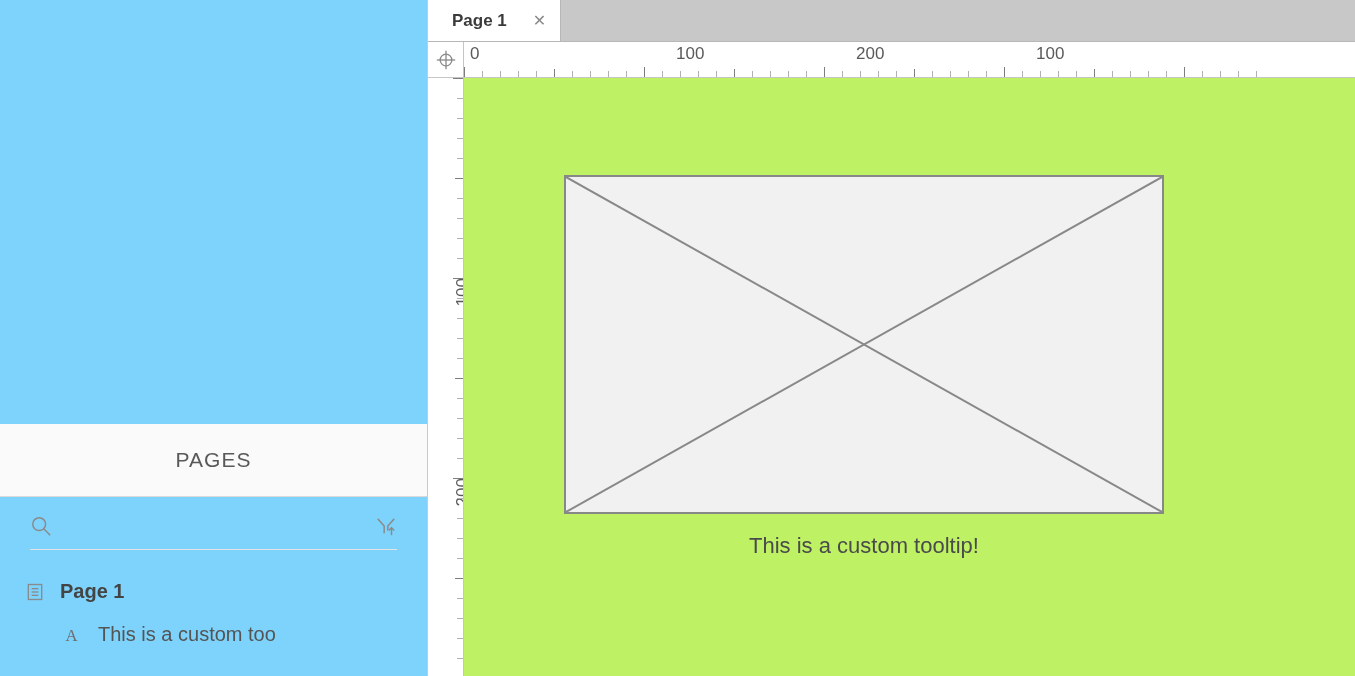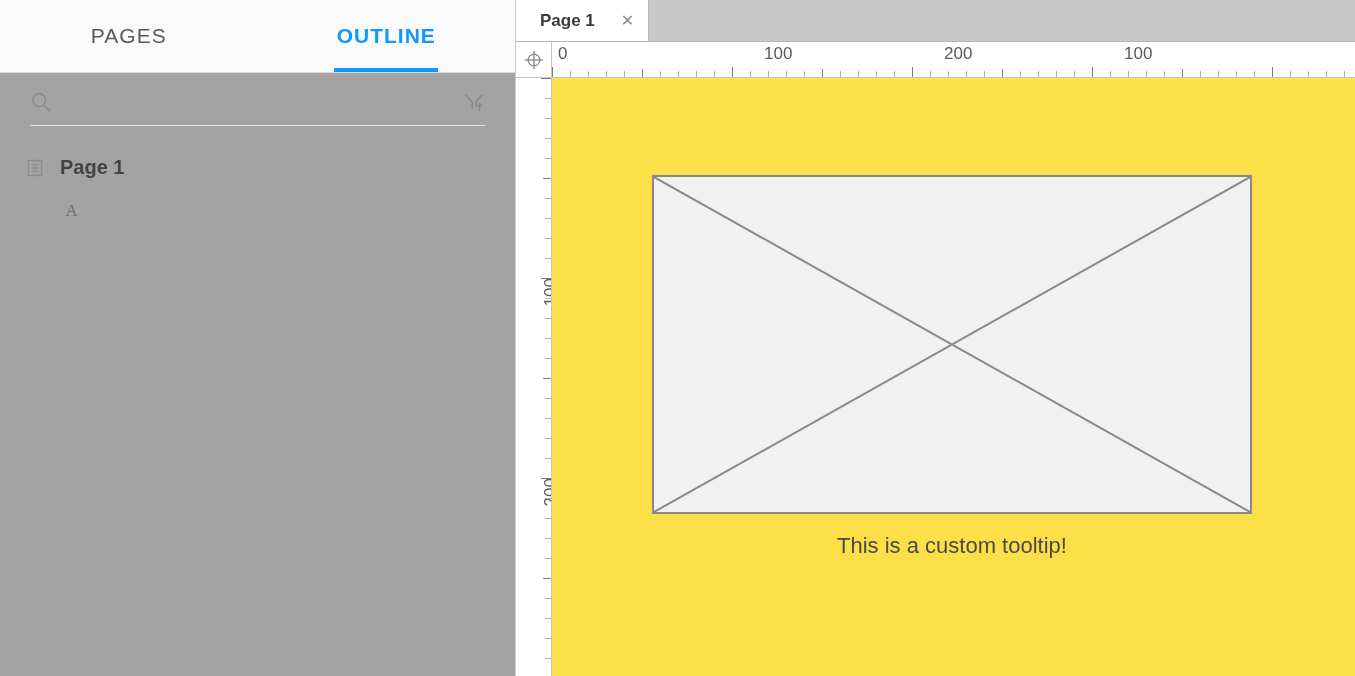--- a/index.html
+++ b/index.html
@@ -12,26 +12,27 @@
     overflow: hidden;
   }
   .app {
     display: flex;
     width: 100%;
     height: 100%;
   }
 
   
   .sidebar {
-    width: 516px;
+    width: 428px;
     height: 100%;
     border-right: 1px solid #c9c9c9;
     display: flex;
     flex-direction: column;
-    background: #a3a3a3;
+    background: #7dd3fc;
+    justify-content: flex-end;
   }
   .sidebar-tabs {
     display: flex;
     height: 73px;
     border-bottom: 1px solid #d9d9d9;
     background: #fafafa;
   }
   .sidebar-tab {
     flex: 1;
     display: flex;
@@ -165,21 +166,21 @@
     width: 40px;
     text-align: right;
   }
   .tick-major-v { position: absolute; right: 0; height: 1px; width: 10px; background: #7d7d7d; }
   .tick-minor-v { position: absolute; right: 0; height: 1px; width: 6px; background: #b0b0b0; }
 
   
   .canvas {
     position: absolute;
     top: 78px; left: 36px; right: 0; bottom: 0;
-    background: #fde047;
+    background: #bef264;
   }
   .placeholder-box {
     position: absolute;
     top: 97px; left: 100px;
     width: 600px; height: 339px;
     background: #f1f1f1;
     border: 2px solid #888888;
   }
   .placeholder-box svg { width: 100%; height: 100%; }
   .tooltip-text {
@@ -194,23 +195,20 @@
 </style>
 </head>
 <body>
 
 <div class="app">
 
   <aside class="sidebar">
     <div class="sidebar-tabs">
       <div class="sidebar-tab">
         <span>PAGES</span>
-      </div>
-      <div class="sidebar-tab active">
-        <span>OUTLINE</span>
       </div>
     </div>
 
     <div class="search-row">
       <span class="node-icon">
         <svg viewBox="0 0 24 24" width="24" height="24" class="icon-stroke">
           <circle cx="10" cy="10" r="7"></circle>
           <line x1="15" y1="15" x2="22" y2="22"></line>
         </svg>
       </span>
@@ -237,20 +235,21 @@
         </span>
         <span class="label">Page 1</span>
       </div>
 
       <div class="tree-row level2">
         <span class="node-icon">
           <svg viewBox="0 0 24 24" width="20" height="20">
             <text x="3" y="19" font-family="Georgia, serif" font-size="20" fill="#6f6f6f">A</text>
           </svg>
         </span>
+        <span class="label">This is a custom too</span>
       </div>
 
     </nav>
   </aside>
 
   <section class="main">
 
     <div class="canvas-tabs">
       <div class="canvas-tab">
         <span>Page 1</span>

